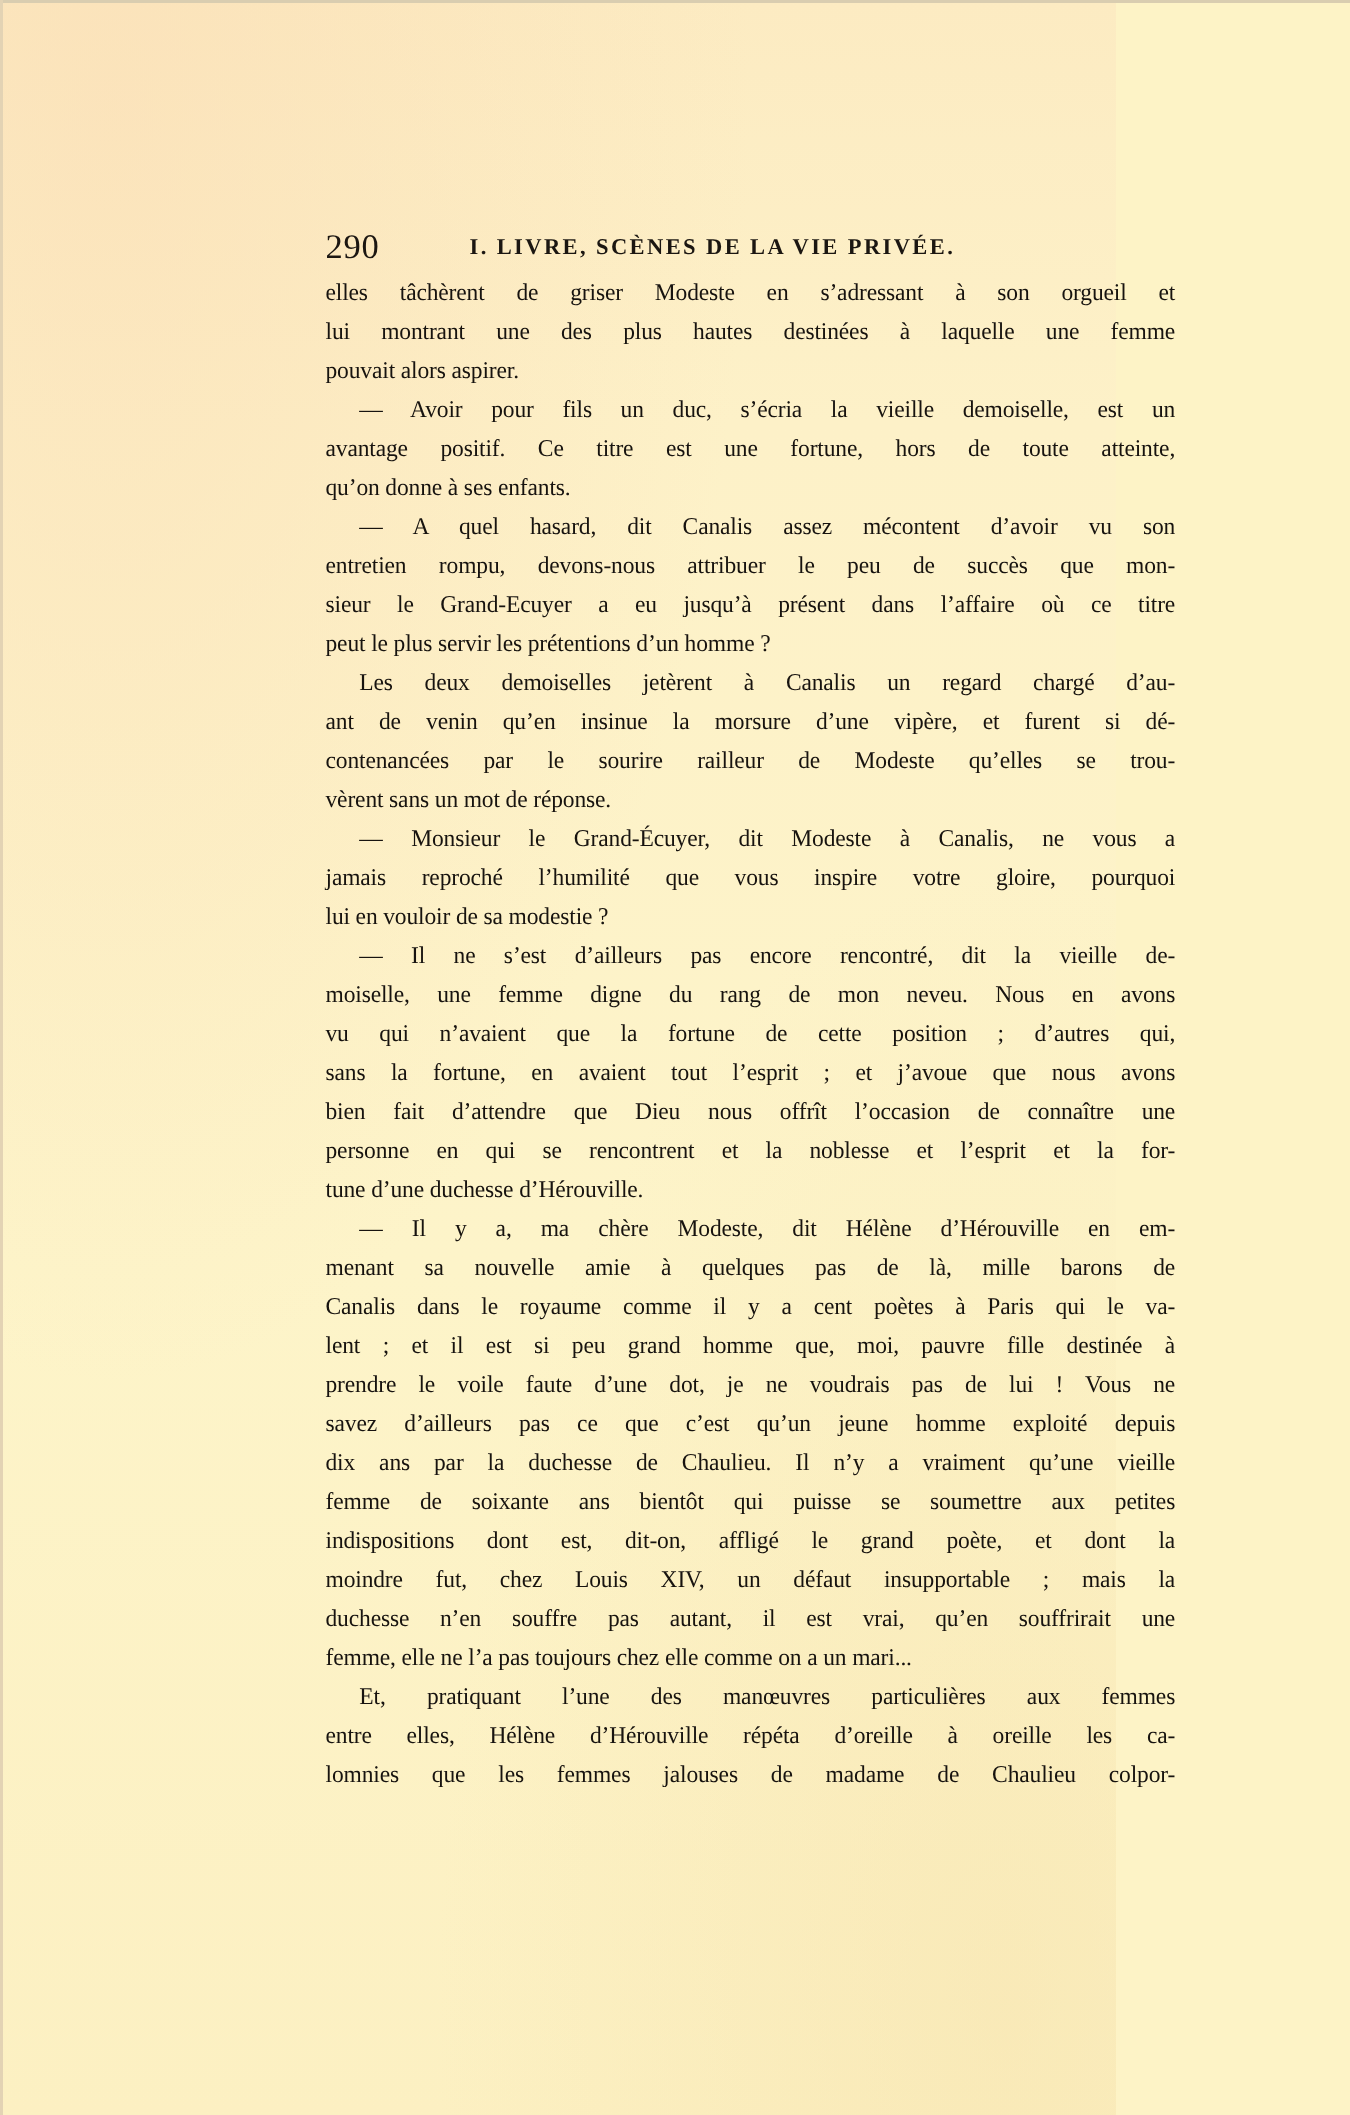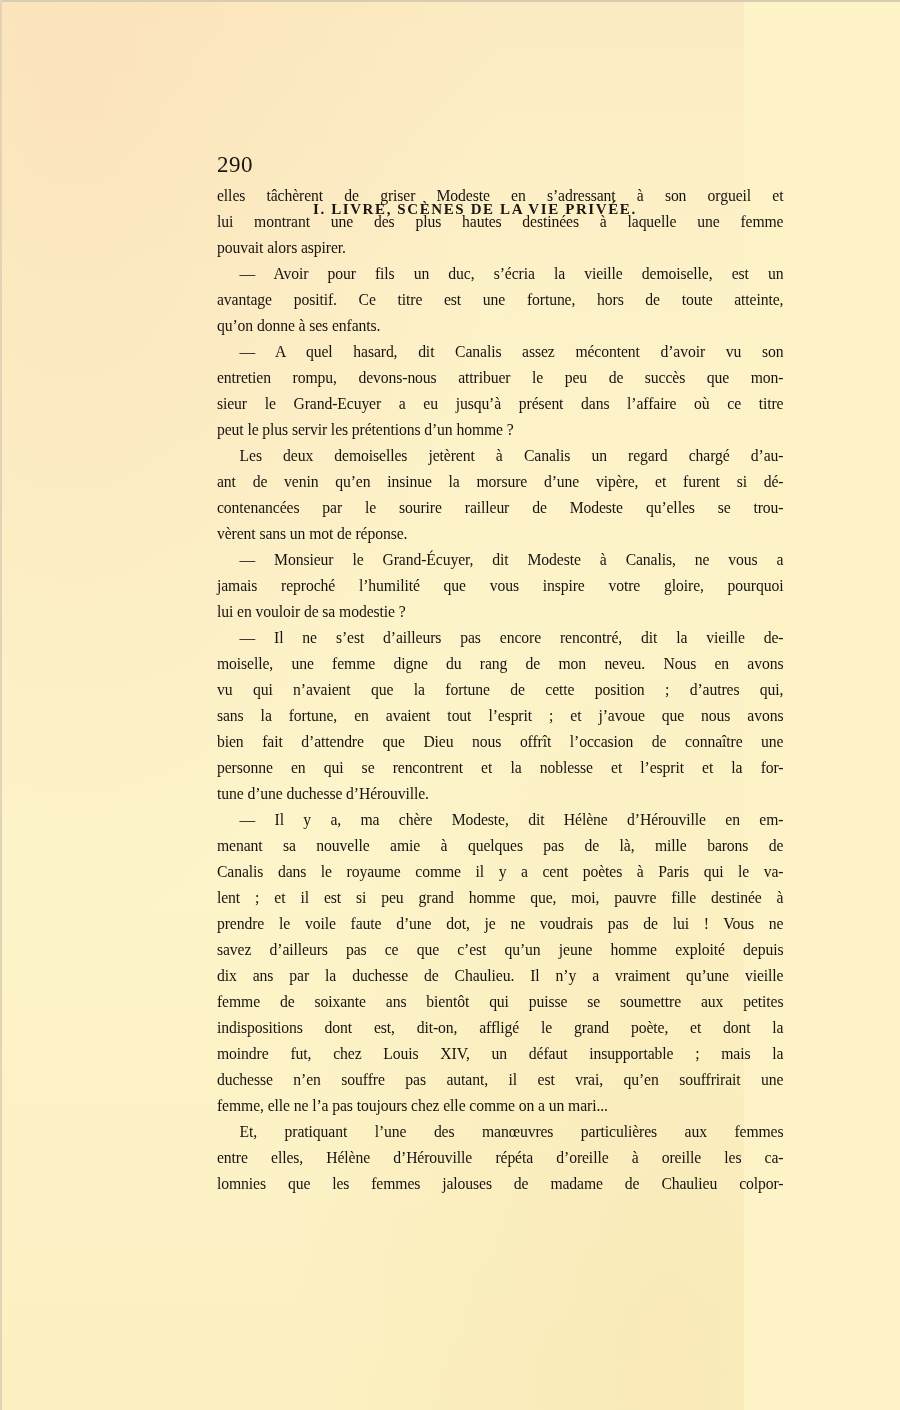--- a/index.html
+++ b/index.html
@@ -52,21 +52,20 @@
       letter-spacing: 0.5px;
     }
     .running-title {
       position: absolute;
       left: 96px;
       top: 5px;
       font-size: 15px;
       font-weight: bold;
       letter-spacing: 1.6px;
       white-space: nowrap;
-      margin-top: 44px;
     }
     .body-text {
       position: absolute;
       left: 217px;
       top: 183px;
       width: 566px;
       font-family: "Liberation Serif", serif;
       font-size: 16px;
       color: #17130f;
     }

